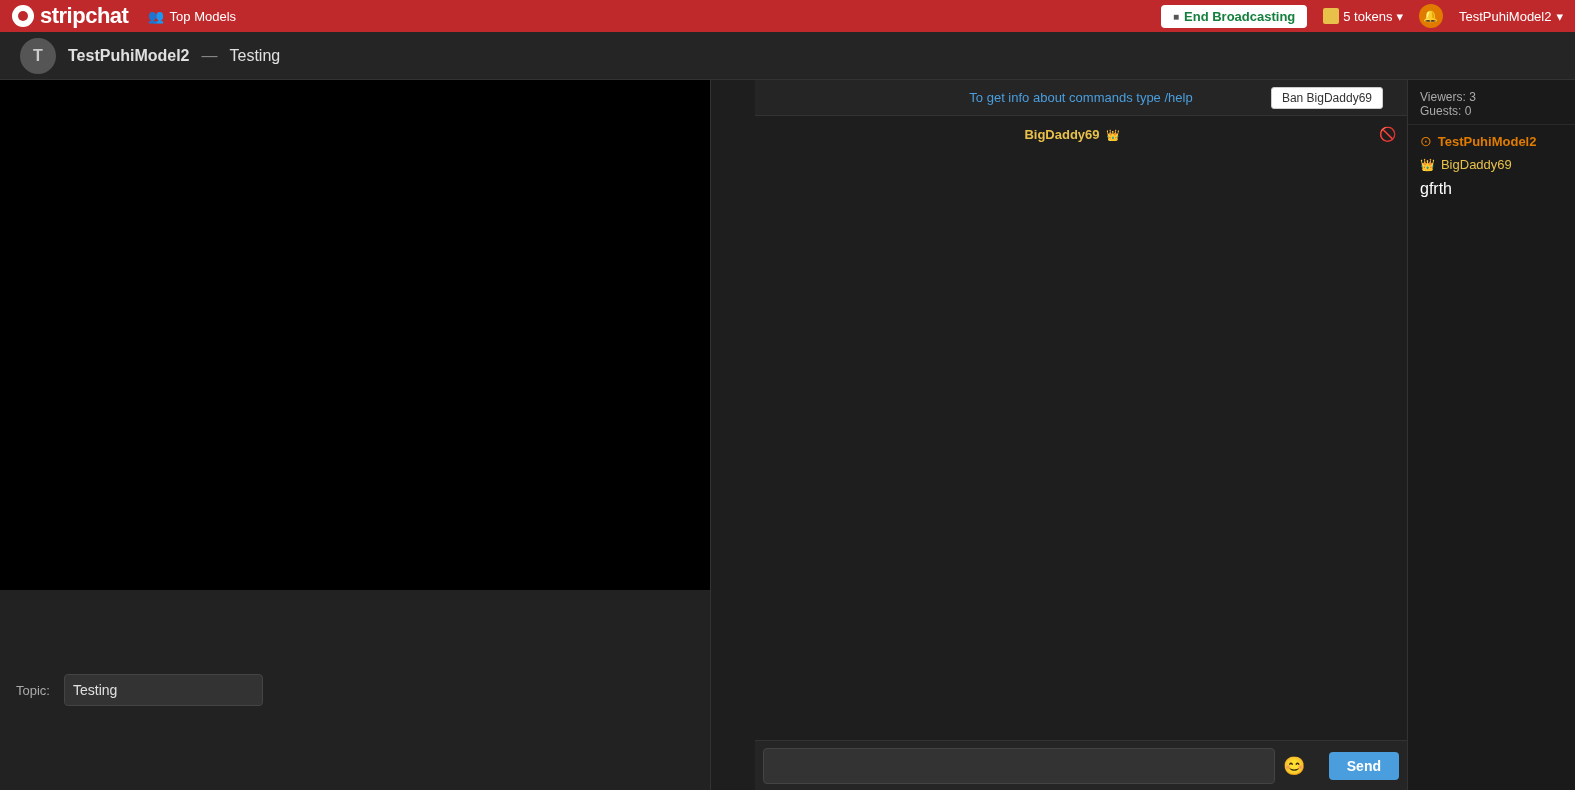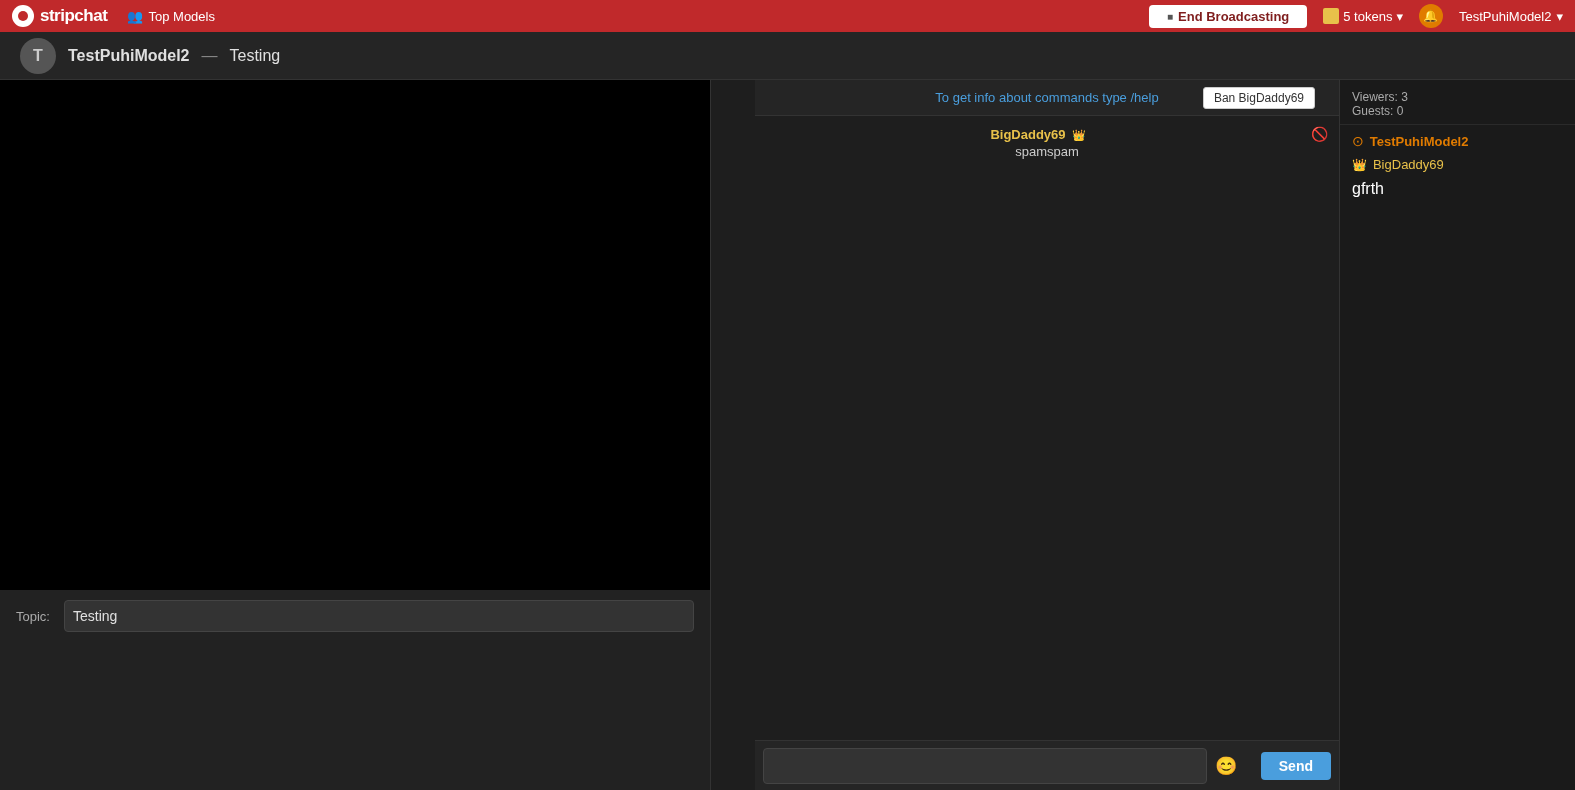--- a/index.html
+++ b/index.html
@@ -27,21 +27,21 @@
       align-items: center;
       gap: 20px;
     }
     #logo {
       display: flex;
       align-items: center;
       gap: 6px;
     }
     #logo-text {
       color: #fff;
-      font-size: 17px;
+      font-size: 22px;
       font-weight: bold;
       letter-spacing: -0.5px;
     }
     #logo-icon {
       width: 22px;
       height: 22px;
       background: #fff;
       border-radius: 50%;
       display: flex;
       align-items: center;
@@ -62,24 +62,24 @@
       font-size: 13px;
       cursor: pointer;
     }
     #nav-right {
       display: flex;
       align-items: center;
       gap: 16px;
     }
     #end-broadcasting-btn {
       background: #fff;
-      color: #7f1d1d;
+      color: #15803d;
       border: none;
       border-radius: 4px;
-      padding: 4px 18px;
+      padding: 4px 12px;
       font-size: 13px;
       font-weight: bold;
       cursor: pointer;
       display: flex;
       align-items: center;
       gap: 5px;
     }
     #end-broadcasting-btn::before {
       content: '■';
       color: #555;
@@ -172,21 +172,21 @@
       width: 710px;
       height: 510px;
       background: #000;
       flex-shrink: 0;
     }
     #bottom-controls {
       flex: 1;
       padding: 10px 16px;
       background: #222;
       display: flex;
-      flex-direction: column;
+      flex-direction: row;
       gap: 10px;
     }
     #topic-row {
       display: flex;
       align-items: center;
       gap: 8px;
     }
     #topic-label {
       color: #aaa;
       font-size: 13px;
@@ -350,21 +350,21 @@
       border-radius: 4px;
       padding: 6px 18px;
       font-size: 14px;
       font-weight: bold;
       cursor: pointer;
       margin-left: 15px;
     }
 
     
     #viewers-panel {
-      width: 236px;
+      width: 168px;
       background: #1a1a1a;
       border-left: 1px solid #333;
       display: flex;
       flex-direction: column;
     }
     #viewers-header {
       padding: 10px 12px 6px;
       border-bottom: 1px solid #2a2a2a;
     }
     #viewers-count {
@@ -458,21 +458,20 @@
       <span id="chat-help-text">To get info about commands type /help</span>
       <div id="ban-tooltip">Ban BigDaddy69</div>
     </div>
     <div id="chat-messages">
       <div class="chat-message">
         <div>
           <span class="chat-username">BigDaddy69</span>
           <span class="crown-icon">👑</span>
           <span class="chat-ban-icon">🚫</span>
         </div>
-        <div class="chat-text">spamspam</div>
       </div>
     </div>
     <div id="chat-input-row">
       <input id="chat-input" type="text" style="">
       <button id="emoji-btn">😊</button>
       <button id="send-btn">Send</button>
     </div>
   </div>
 
   <div id="viewers-panel">

